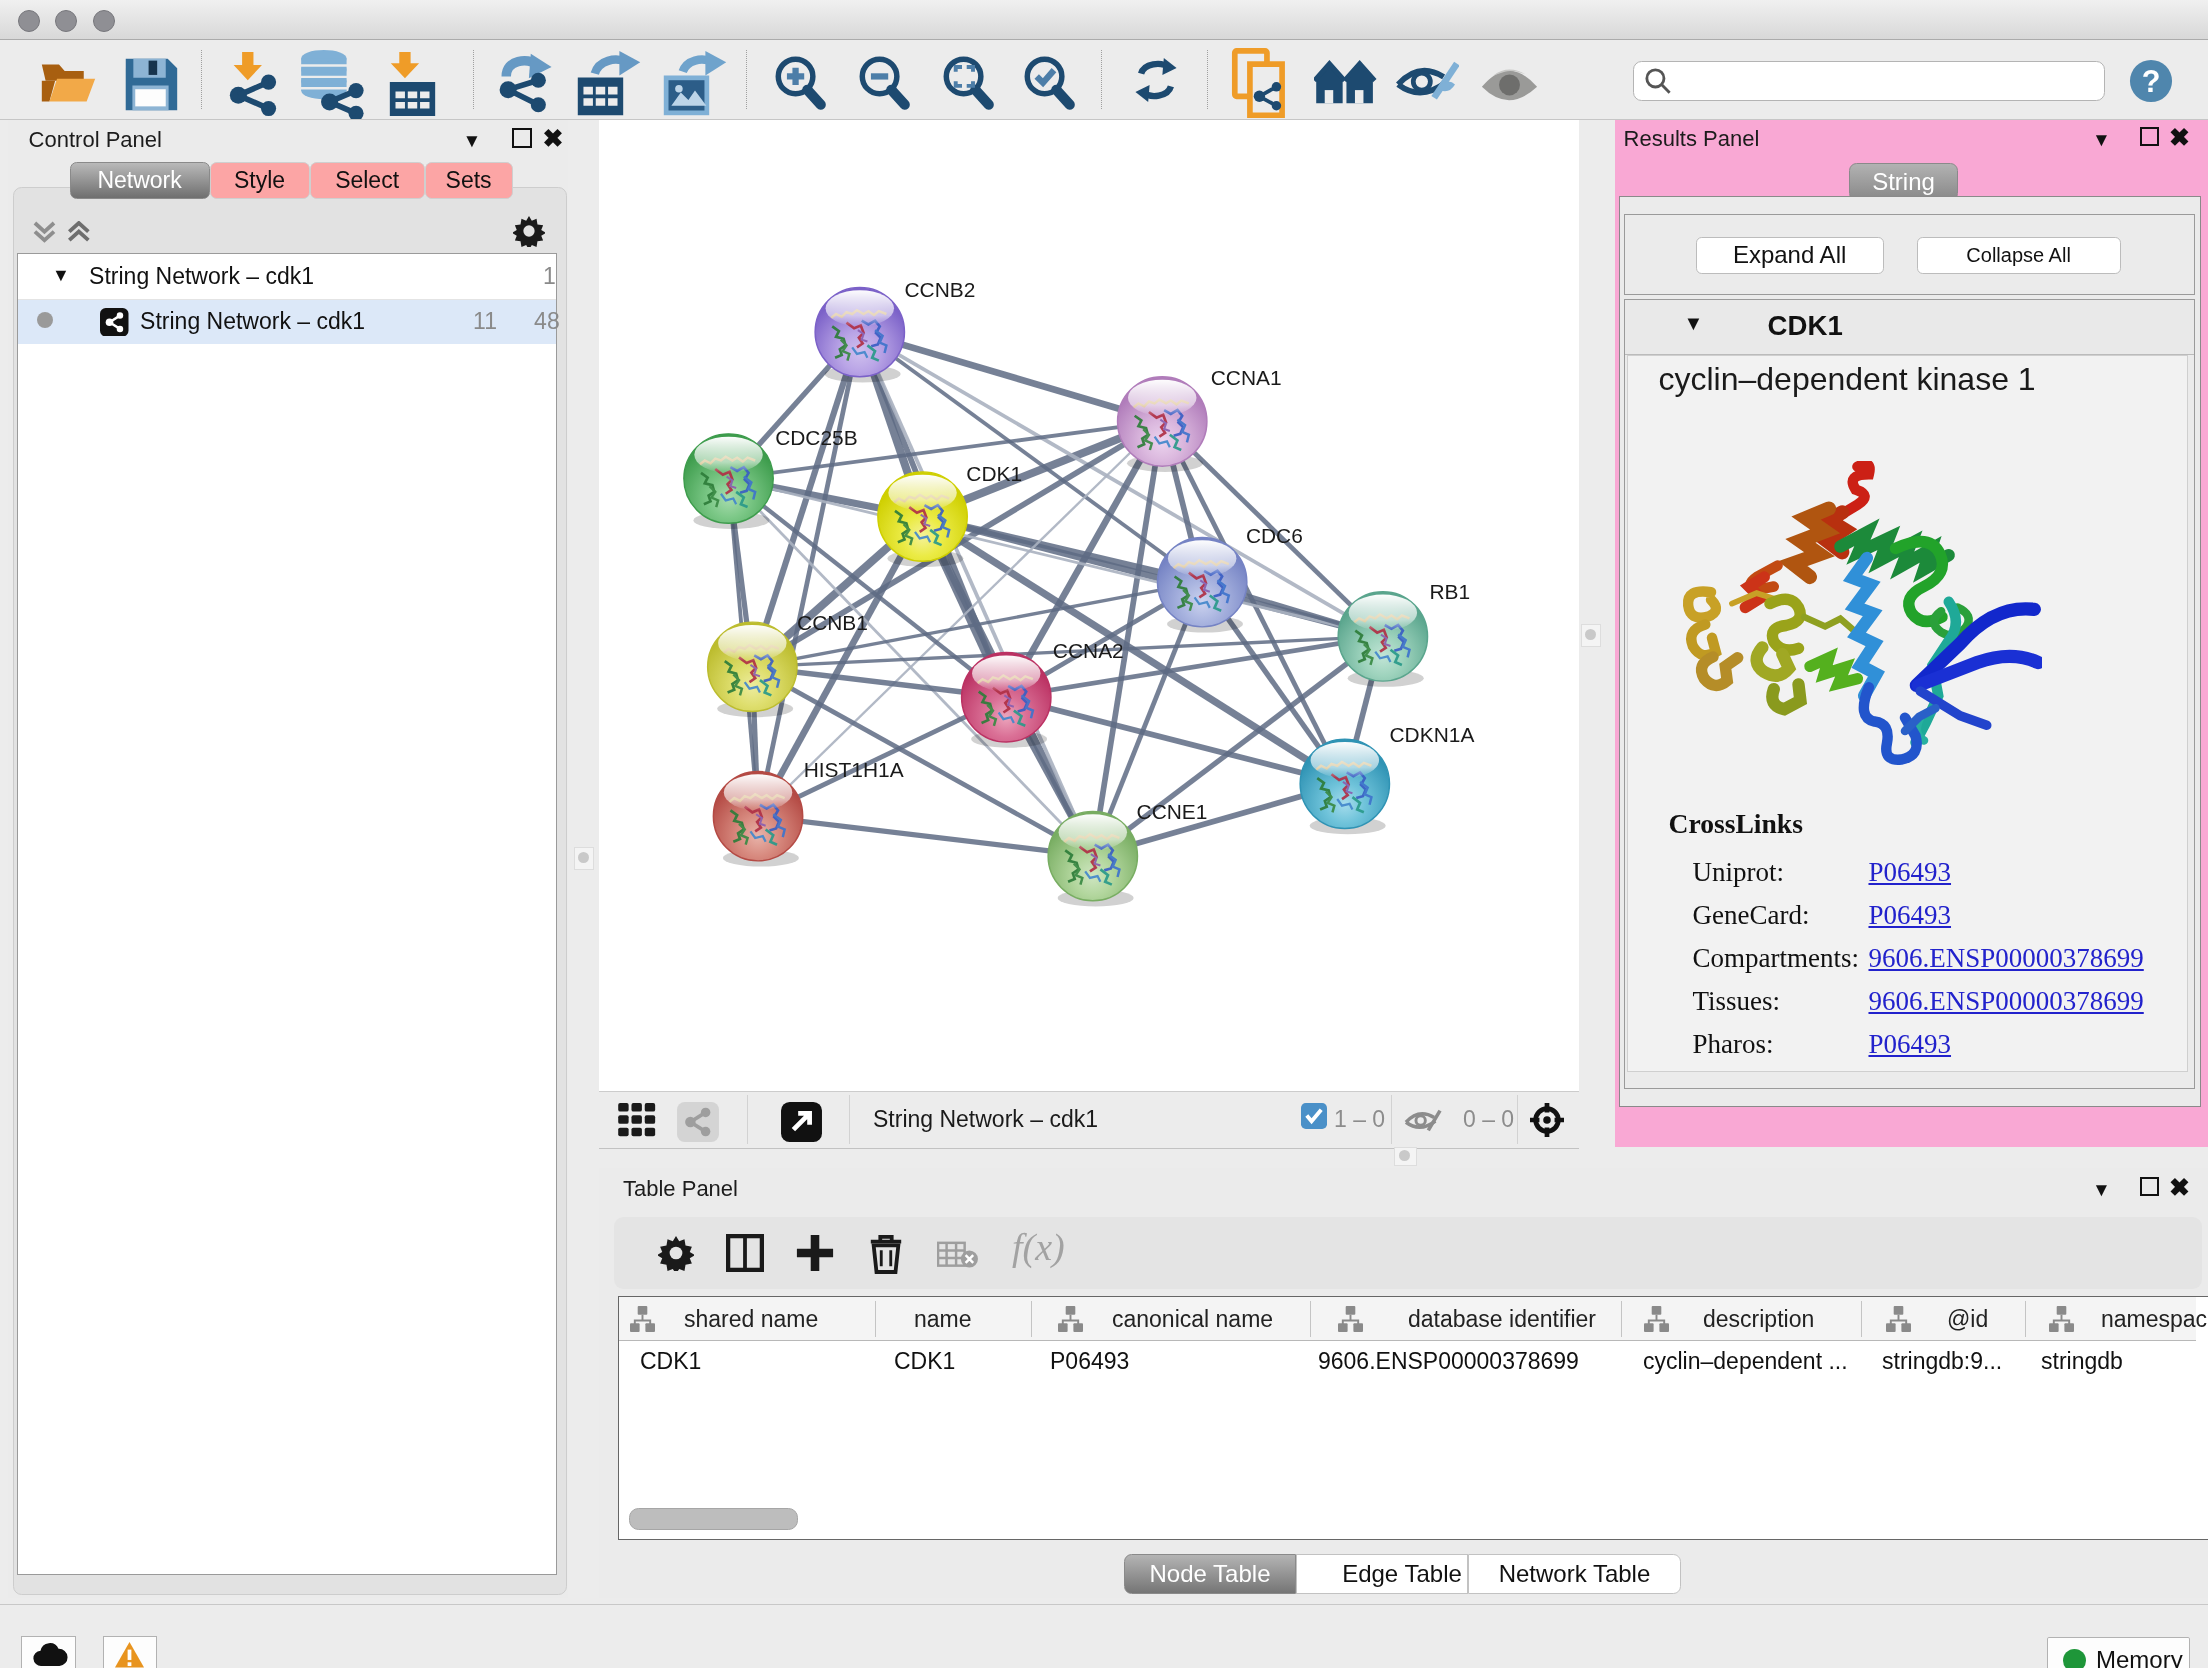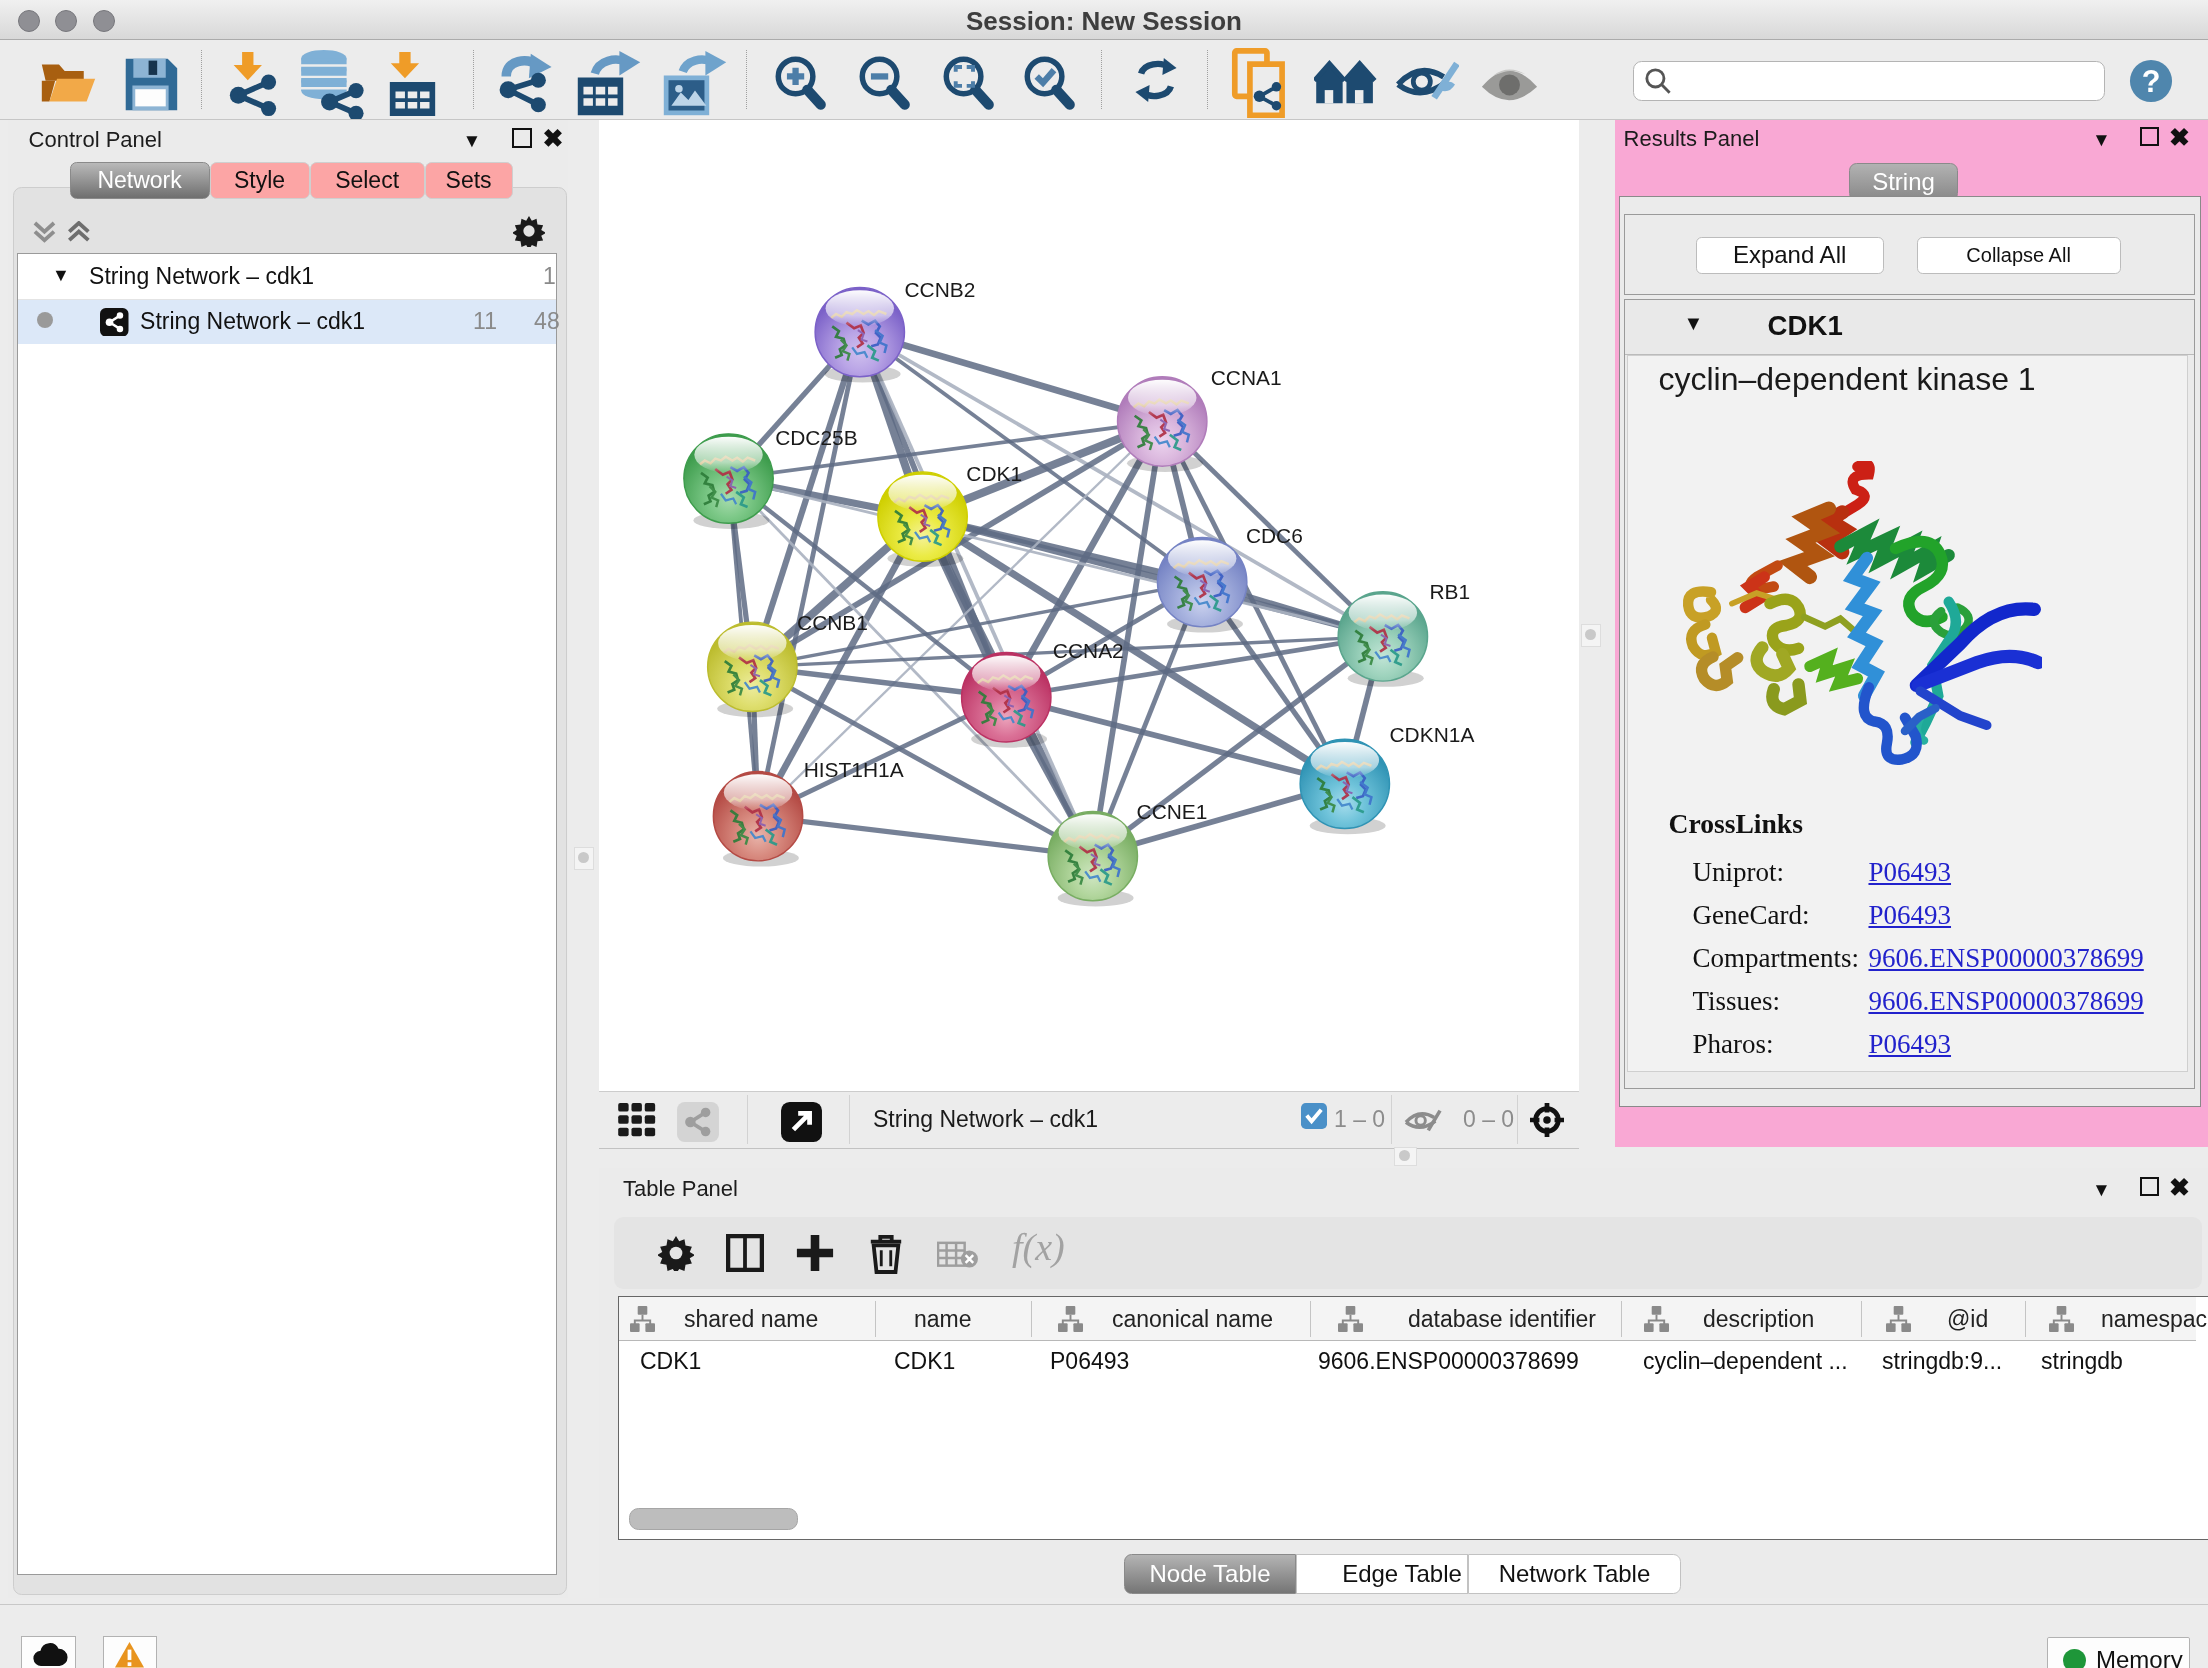--- a/index.html
+++ b/index.html
@@ -47,21 +47,20 @@
   .sbtn{position:absolute;top:11.4px;height:38px;background:#fdfdfd;
      border:1.9px solid #b2b2b2;box-sizing:border-box;margin-top:20px;}
 </style>
 </head>
 <body>
 
 <div class="abs" id="titlebar">
   <div class="tl" style="left:18px;"></div>
   <div class="tl" style="left:55px;"></div>
   <div class="tl" style="left:93px;"></div>
-  <div id="wtitle">Session: New Session</div>
 </div>
 
 <div class="abs" id="toolbar">
   <svg class="abs" style="left:38px;top:13.3px;" width="61" height="61" viewBox="0 0 64 64">
     <path d="M4 12 h18 l6 7 h20 v10 H8 z" fill="#a85f10"></path>
     <path d="M4 13 v38 l8 0 6-22 h-14z" fill="#a85f10"></path>
     <path d="M12 51 l8-24 h40 l-9 24 z" fill="#f2a948"></path>
   </svg>
   <svg class="abs" style="left:120px;top:13.3px;" width="61" height="61" viewBox="0 0 64 64">
     <path d="M6 6 h44 l10 10 v44 h-54 z" fill="#306a96"></path>

